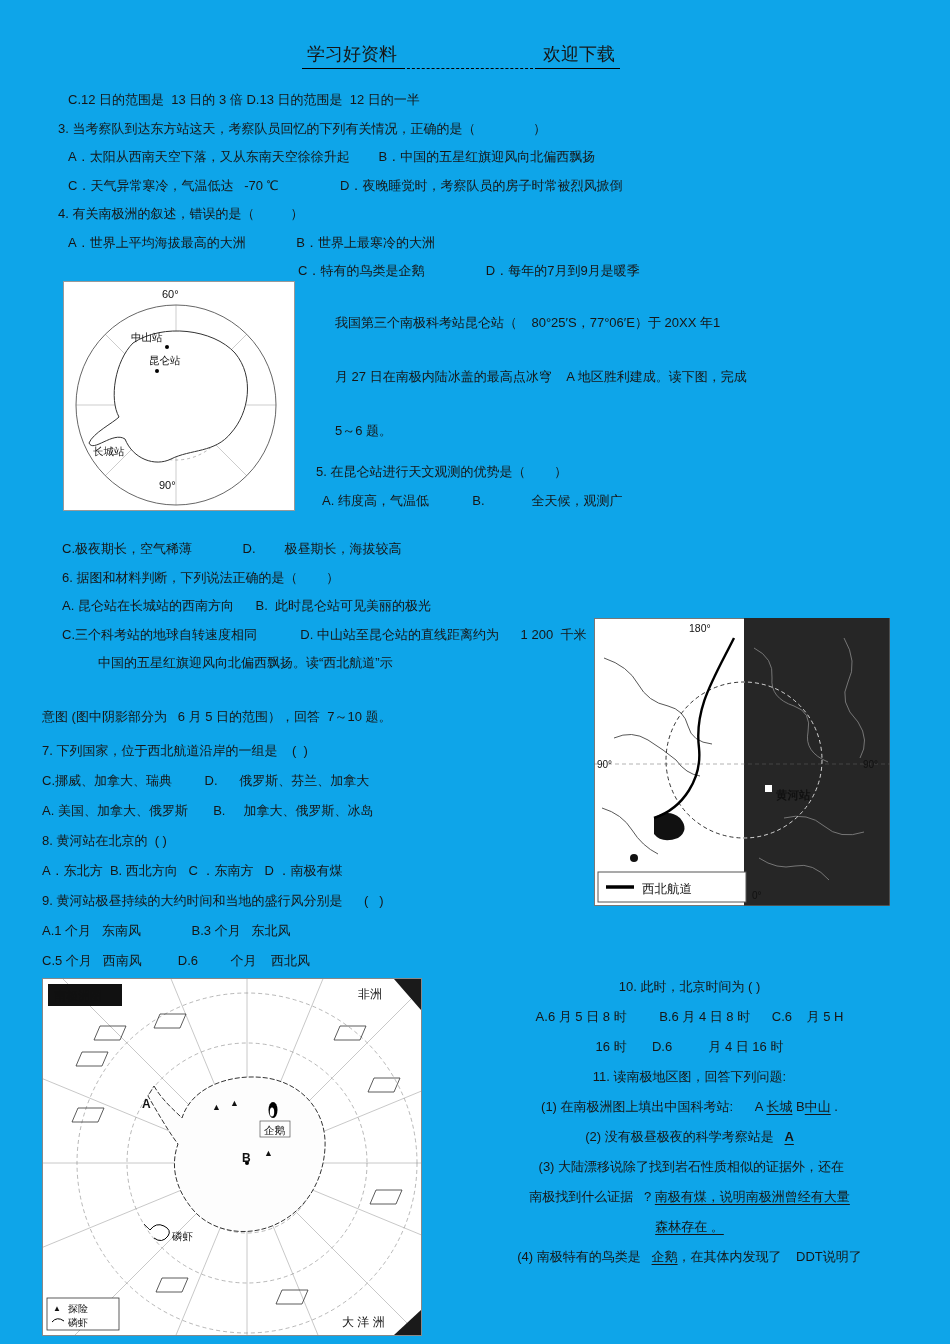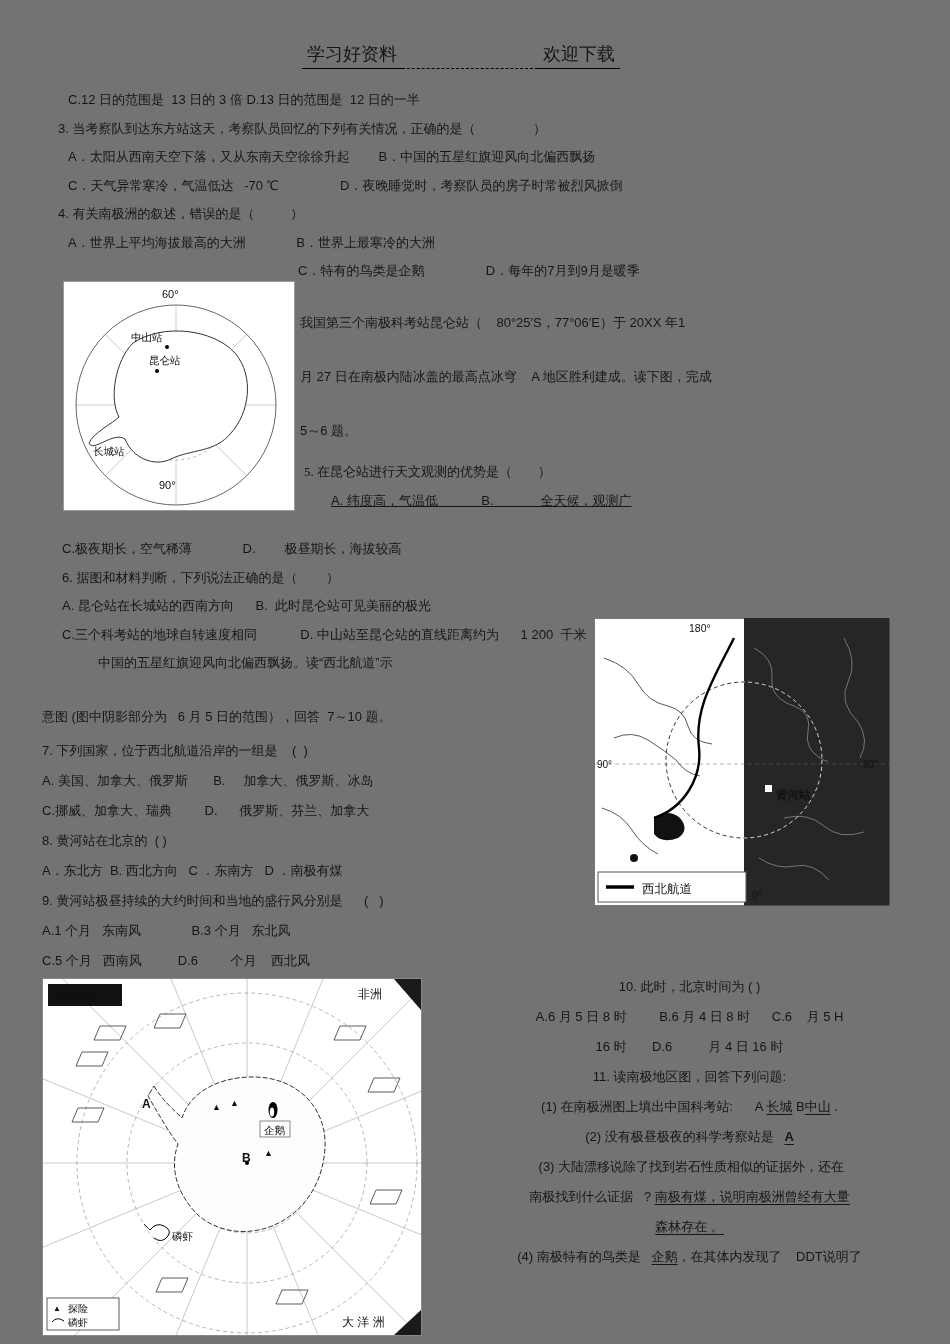--- a/index.html
+++ b/index.html
@@ -1,33 +1,33 @@
 <!DOCTYPE html>
 <html><head>
 <meta charset="utf-8">
 <style>
   * { margin:0; padding:0; box-sizing:border-box; }
   html,body { background:#e8e8e8; }
   #page {
     position:relative; width:950px; height:1344px; margin:0 auto;
-    background:#737373; overflow:hidden;
+    background:#0ea5e9; overflow:hidden;
     font-family:"Liberation Sans", sans-serif; color:#161616;padding-left:9px;
   }
   .line { white-space:pre-wrap; font-size:13px; line-height:28.5px; }
   .blk { position:absolute; }
   #hdr { position:absolute; left:302px; top:42px; display:flex; align-items:flex-end; font-size:18px; }
   #hdr .ht { border-bottom:1.5px solid #000; padding:0 5px 2px 5px; }
   #hdr .gap { width:136px; height:22px; border-bottom:1.5px dashed #000; }
   #topblock { left:58px; top:86px; width:875px; }
   .ml240 { padding-left:240px; }
   .ind56 { text-indent:56px; }
   #blockB { left:300px; top:296px; width:628px; }
-  #blockB .p { line-height:54px; }
-  #blockB .q { margin-left:4px;font-family:Liberation Serif, serif; }
-  #blockB .q2 { margin-left:31px;text-decoration:underline; }
+  #blockB .p { line-height:54px;margin-left:35px; }
+  #blockB .q { margin-left:16px; }
+  #blockB .q2 { margin-left:22px; }
   #blockC { left:62px; top:535px; width:880px; }
   #blockD { left:42px; top:636px; width:548px; }
   #blockD .p { line-height:54px; }
   #blockE { left:42px; top:736px; width:552px; }
   #blockE .line { line-height:30px; }
   #blockF { left:437px; top:972px; width:505px;text-align:center; }
   #blockF .line { line-height:30px; }
   .u { text-decoration:underline; text-underline-offset:3px; }
   .ub { text-decoration:underline; text-underline-offset:3px; font-weight:bold; }
   svg.map { position:absolute; background:#fff; }
@@ -92,22 +92,22 @@
     <div class="line">C.三个科考站的地球自转速度相同            D. 中山站至昆仑站的直线距离约为      1 200  千米</div>
   </div>
 
   <div id="blockD" class="blk">
     <div class="line p ind56">中国的五星红旗迎风向北偏西飘扬。读“西北航道”示</div>
     <div class="line p">意图 (图中阴影部分为   6 月 5 日的范围），回答  7～10 题。</div>
   </div>
 
   <div id="blockE" class="blk">
     <div class="line">7. 下列国家，位于西北航道沿岸的一组是    (  )</div>
+    <div class="line">C.挪威、加拿大、瑞典         D.      俄罗斯、芬兰、加拿大</div>
     <div class="line">A. 美国、加拿大、俄罗斯       B.     加拿大、俄罗斯、冰岛</div>
-    <div class="line">C.挪威、加拿大、瑞典         D.      俄罗斯、芬兰、加拿大</div>
     <div class="line">8. 黄河站在北京的  ( )</div>
     <div class="line">A．东北方  B. 西北方向   C ．东南方   D ．南极有煤</div>
     <div class="line">9. 黄河站极昼持续的大约时间和当地的盛行风分别是      (   )</div>
     <div class="line">A.1 个月   东南风              B.3 个月   东北风</div>
     <div class="line">C.5 个月   西南风          D.6         个月    西北风</div>
   </div>
 
   <svg id="map2" class="map" viewBox="0 0 296 288">
     <defs>
       <clipPath id="clL">

